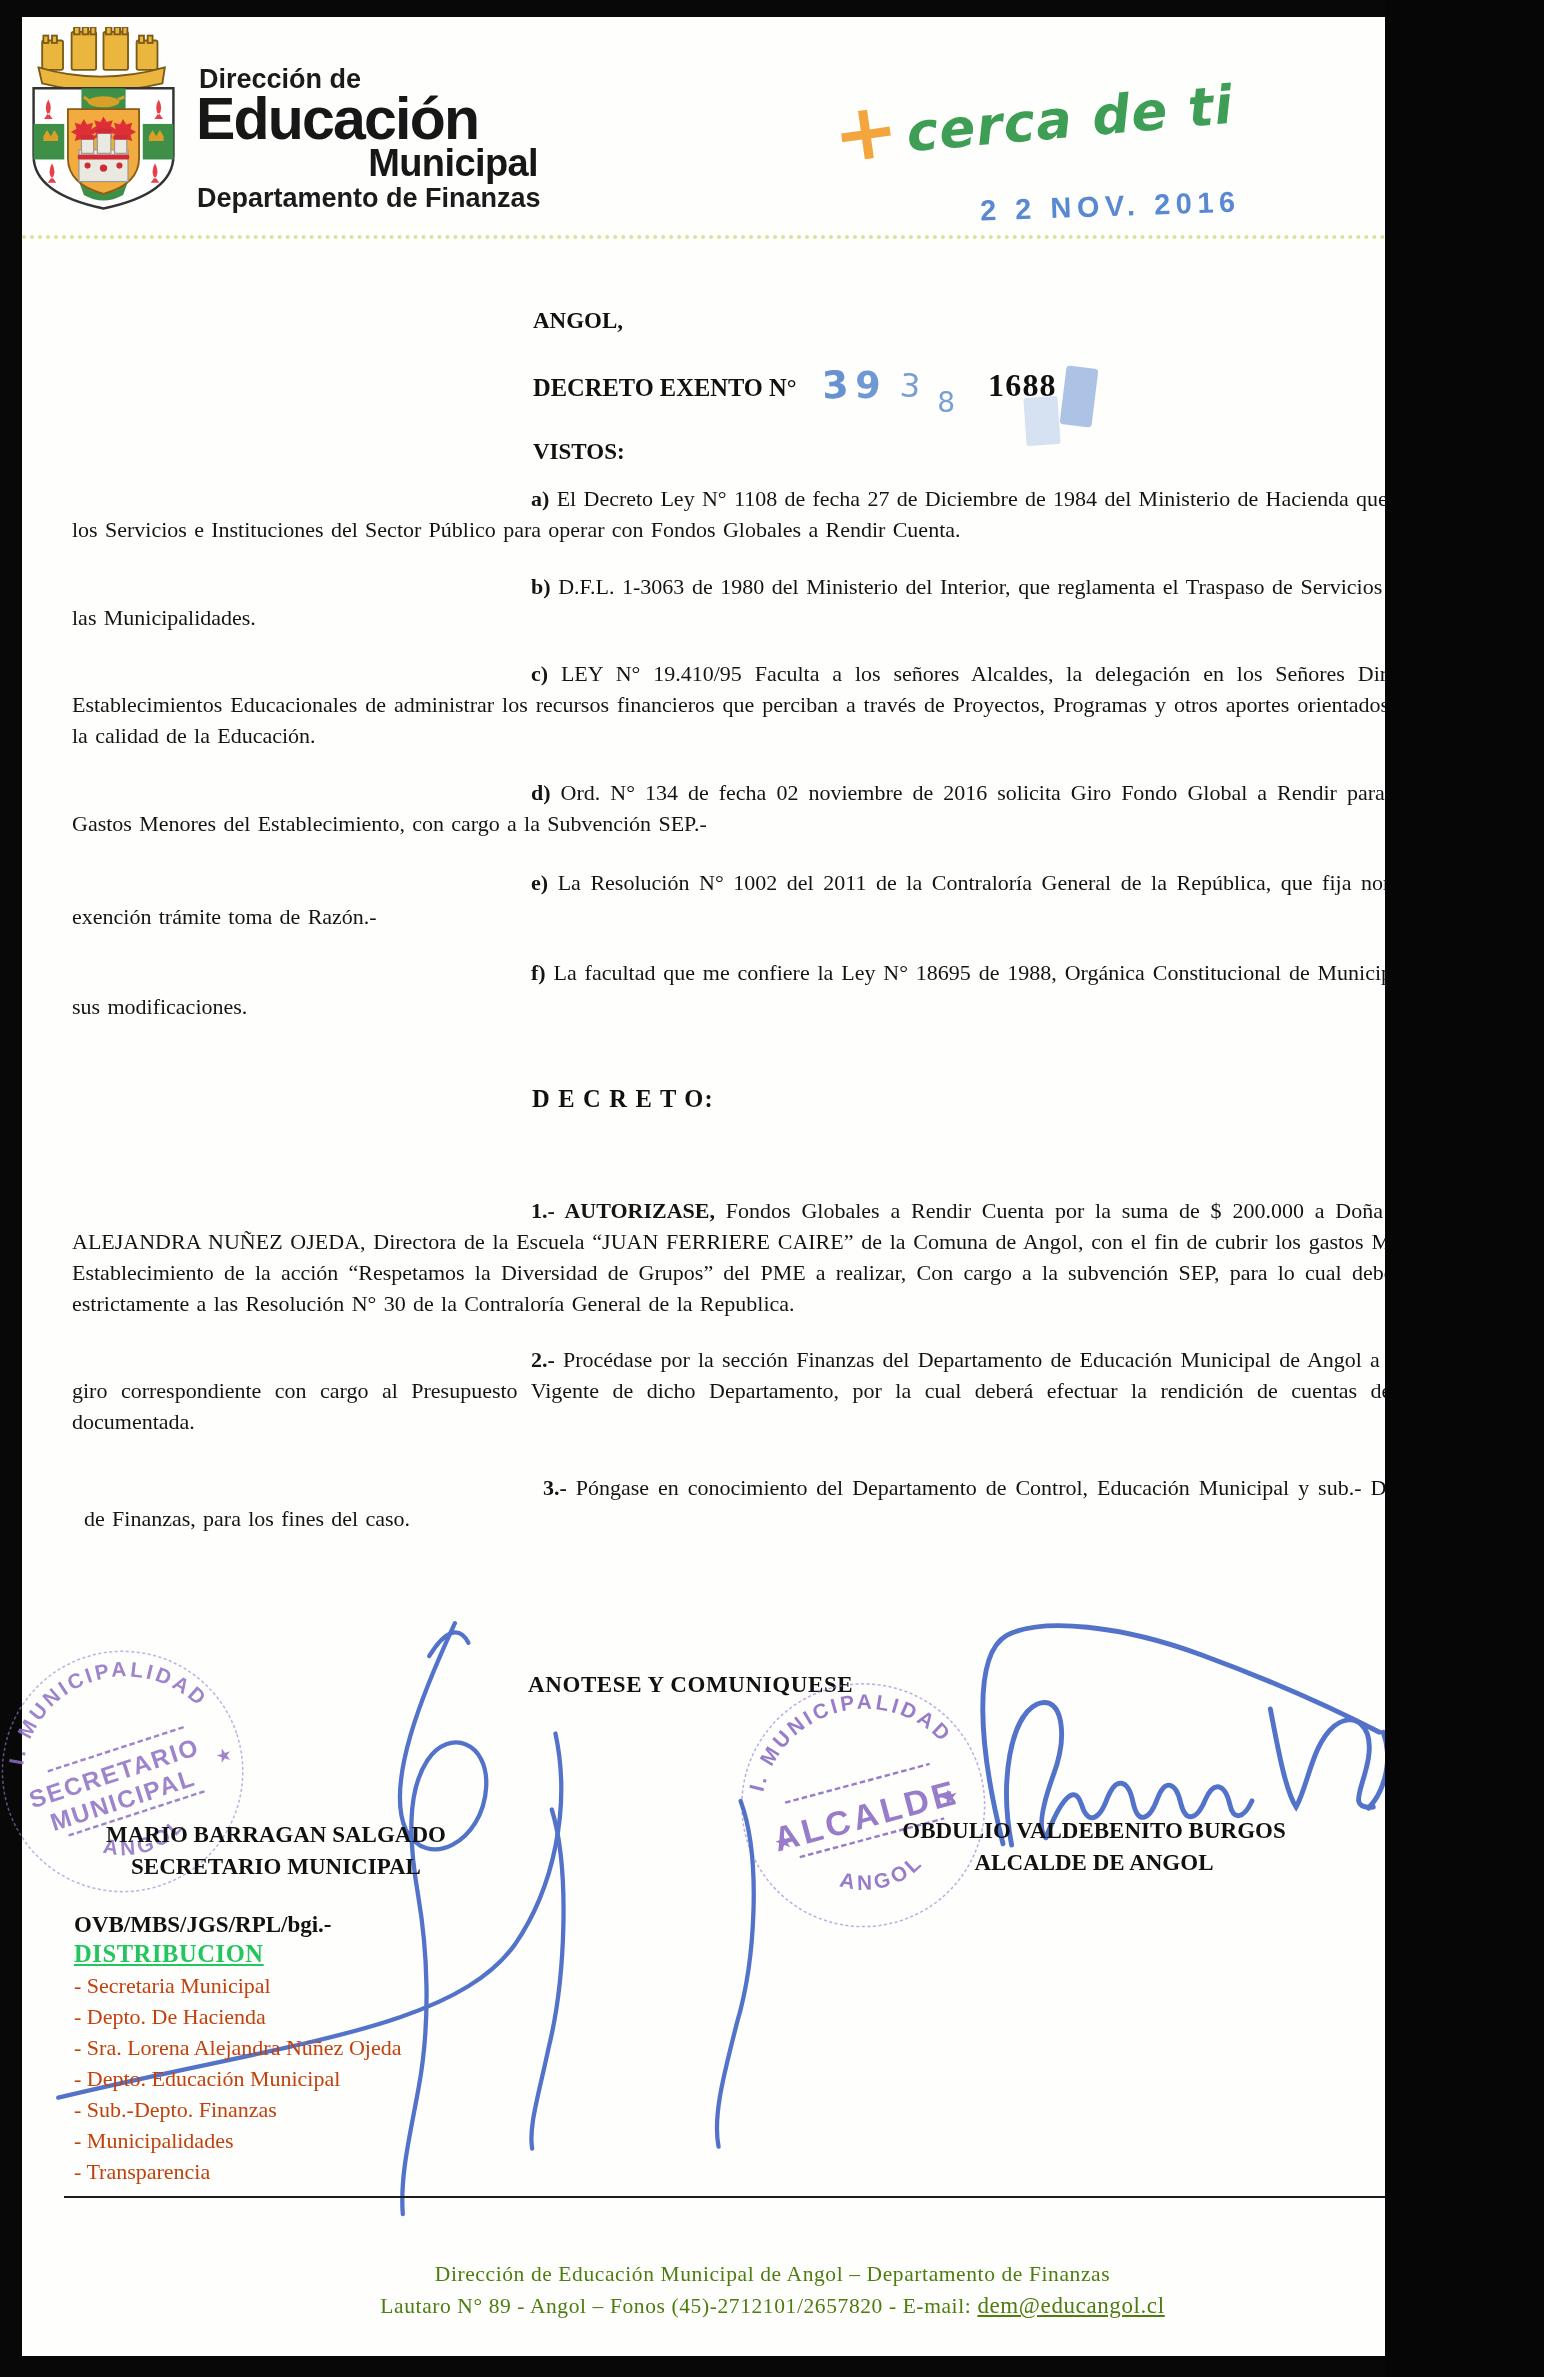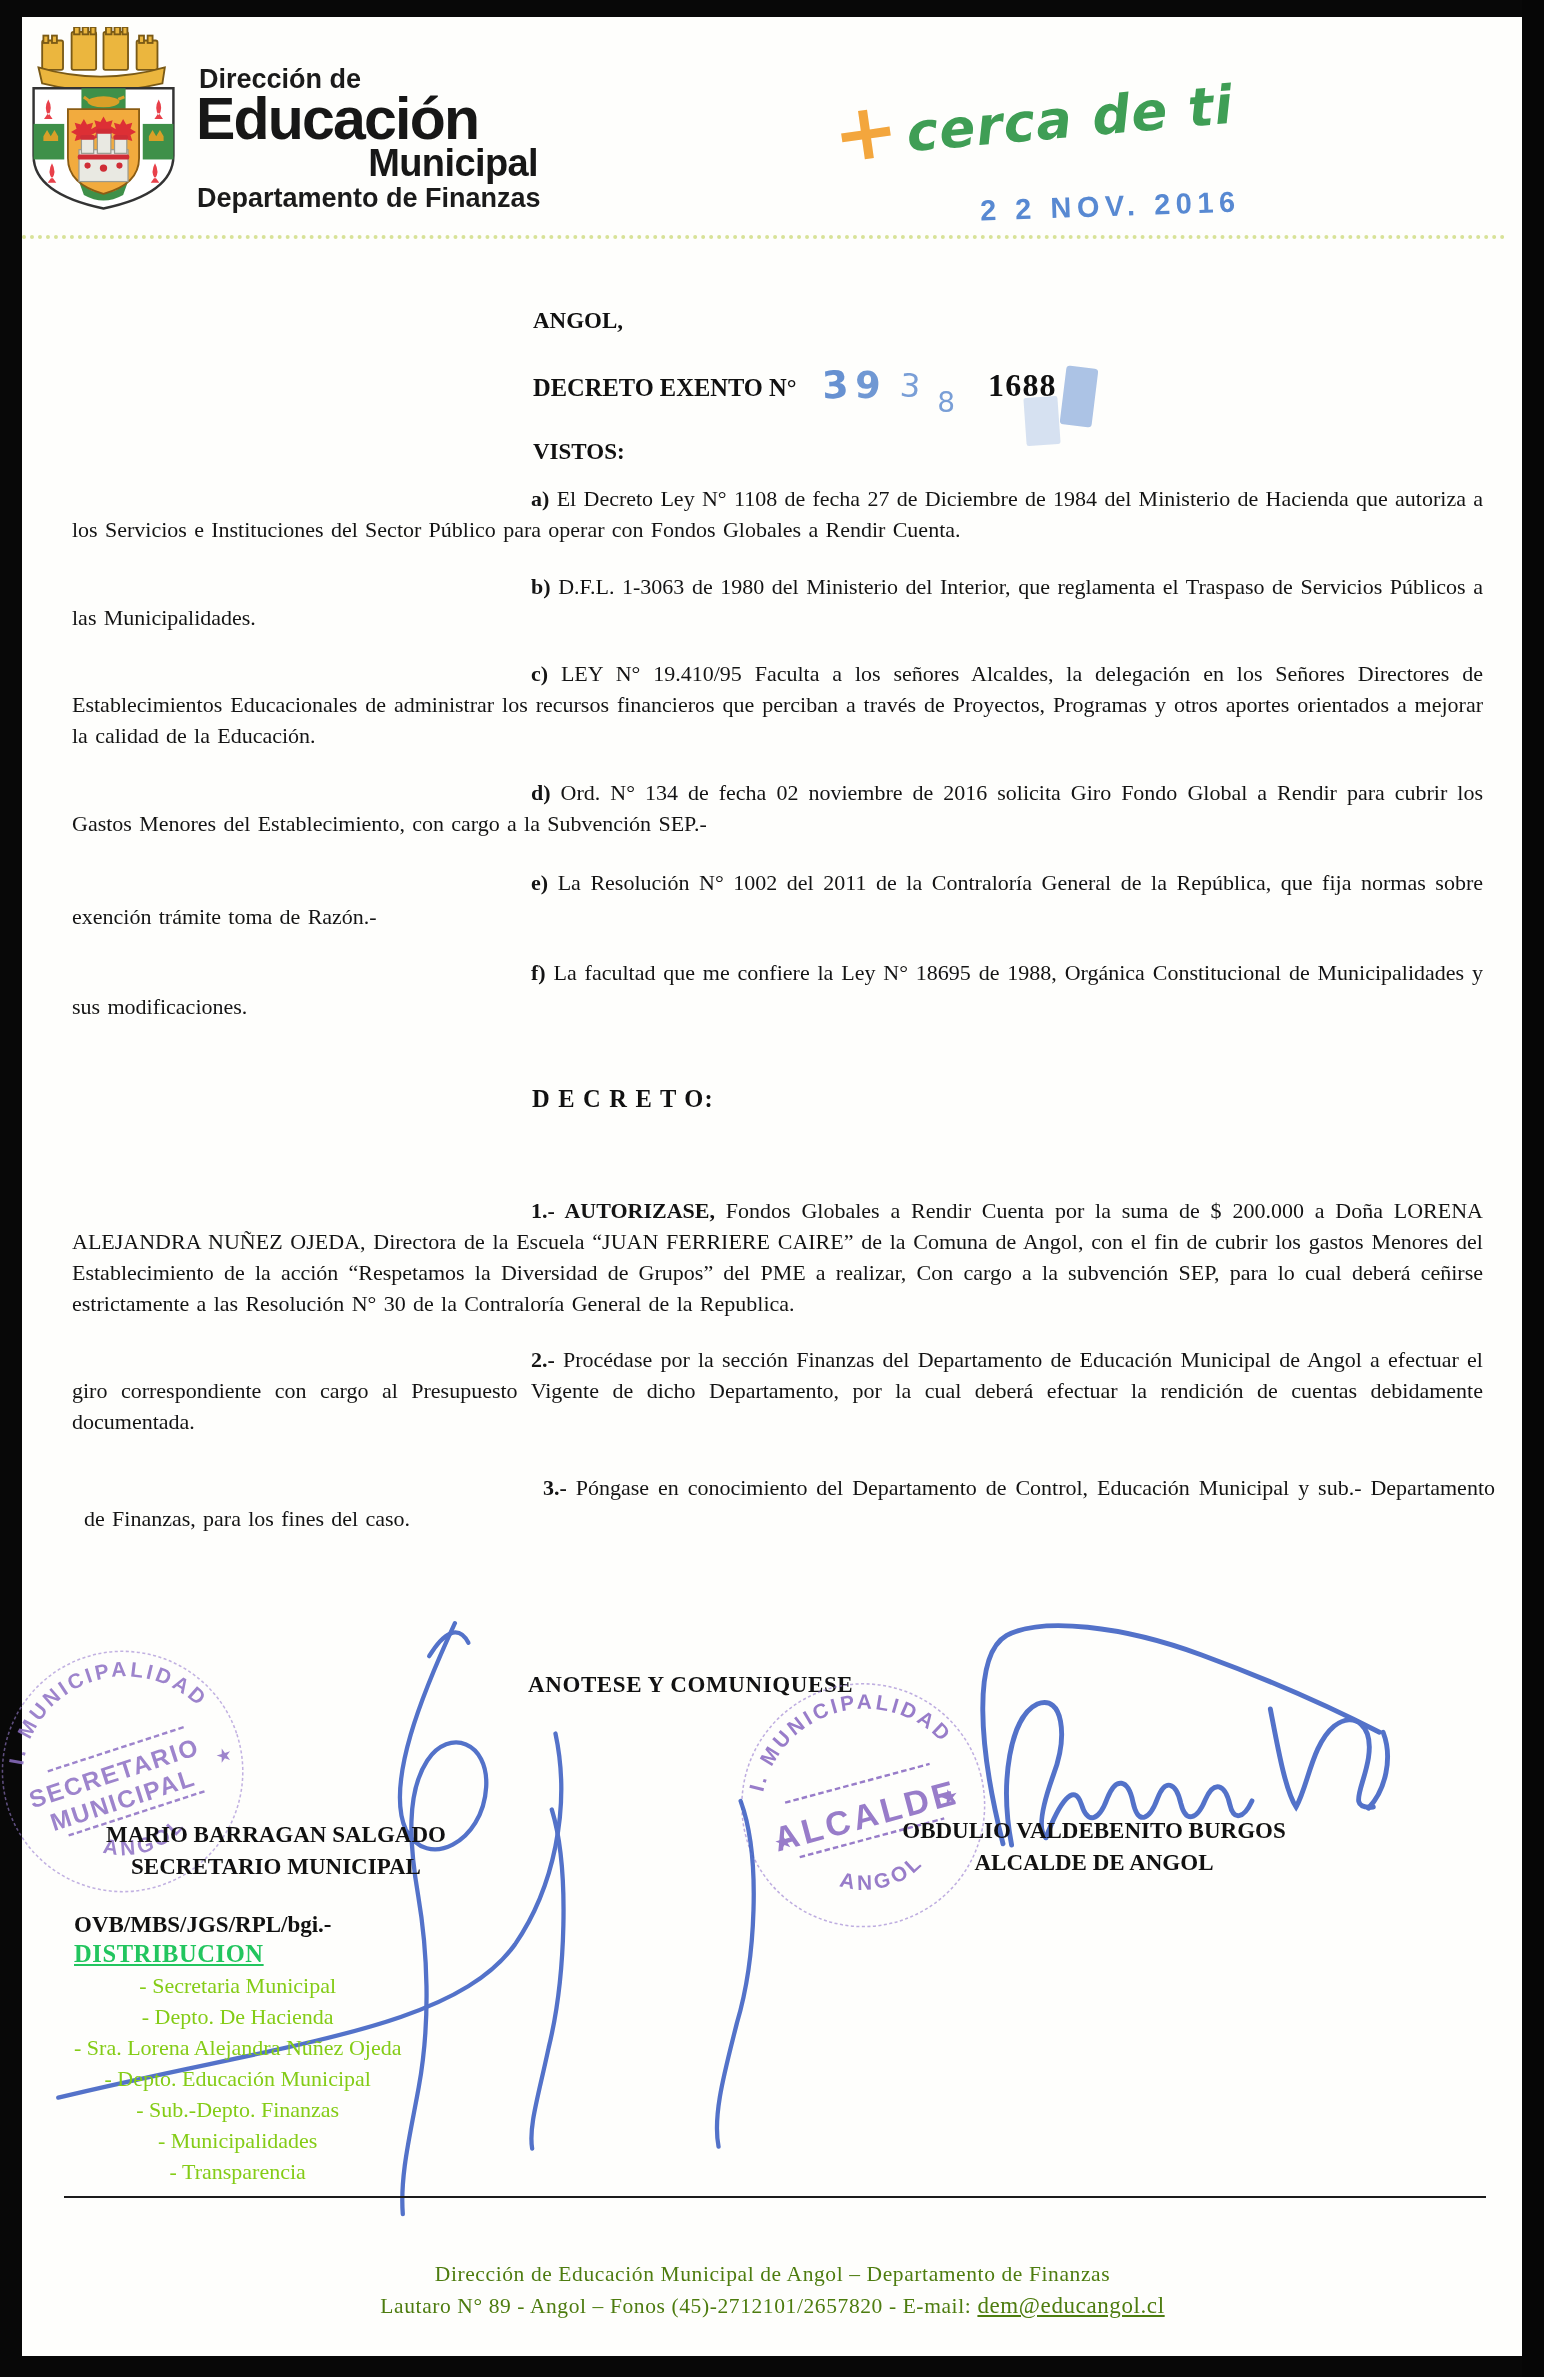--- a/index.html
+++ b/index.html
@@ -1,16 +1,16 @@
 <!DOCTYPE html>
 <html style="font-size:9.8px"><head>
 <meta charset="utf-8">
 <style>
   html,body{margin:0;padding:0;background:#060606;}
-  .page{position:relative;width:1522px;height:2377px;background:#080808;overflow:hidden;
+  .page{position:relative;width:1385px;height:2377px;background:#080808;overflow:hidden;
         font-family:"Liberation Serif",serif;}
   .paper{position:absolute;left:21.5px;top:17px;width:1504px;height:2339px;background:#fefefc;}
   .abs{position:absolute;}
 
   
   .org-small{font-family:"Liberation Sans",sans-serif;font-weight:bold;font-size:27px;color:#1b1b1b;letter-spacing:0px;}
   .org-big{font-family:"Liberation Sans",sans-serif;font-weight:bold;font-size:59px;color:#171717;letter-spacing:-1.8px;}
   .org-mid{font-family:"Liberation Sans",sans-serif;font-weight:bold;font-size:38px;color:#171717;letter-spacing:-0.6px;}
   .slogan-plus{font-family:"DejaVu Sans",sans-serif;font-weight:bold;font-size:78px;color:#f3a63d;transform:rotate(-8deg);line-height:1;}
   .slogan-text{font-family:"DejaVu Sans",sans-serif;font-style:italic;font-weight:bold;font-size:53px;color:#3f9e55;transform:rotate(-5deg);letter-spacing:1.2px;line-height:1;}
@@ -32,21 +32,21 @@
   .splotch{background:rgba(104,146,210,.55);border-radius:3.7px;}
   .splotch2{background:rgba(124,160,215,.30);border-radius:2.5px;}
 
   
   .sig-name{font-weight:bold;font-size:23px;color:#111;text-align:center;}
   .sig-title{font-weight:bold;font-size:23px;color:#111;text-align:center;}
 
   
   .initials{font-weight:bold;font-size:23px;color:#111;}
   .dist-label{font-weight:bold;font-size:24.5px;color:#22c55e;text-decoration:underline;letter-spacing:0.6px;}
-  .dist-item{font-size:22px;line-height:31px;color:#84cc16;text-align:center;}
+  .dist-item{font-size:22px;line-height:31px;color:#c2410c;}
   .bottom-rule{border-top:2.5px solid #1c1c1c;}
 
   
   .foot{width:1177px;left:184px;text-align:center;font-size:21.5px;color:#4d7c0f;letter-spacing:0.6px;}
   .foot .email{font-size:23px;text-decoration:underline;padding-left:6.1px;}
 
   svg text{font-family:"Liberation Sans",sans-serif;}
 </style>
 </head>
 <body>

